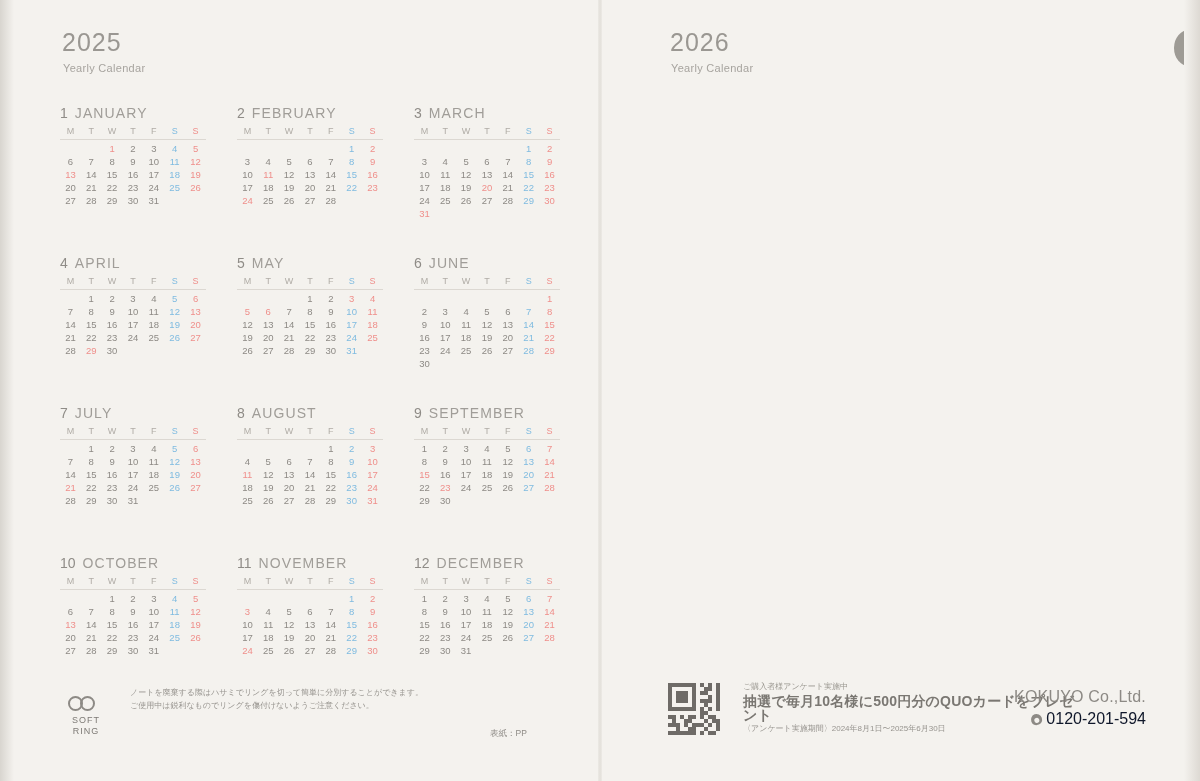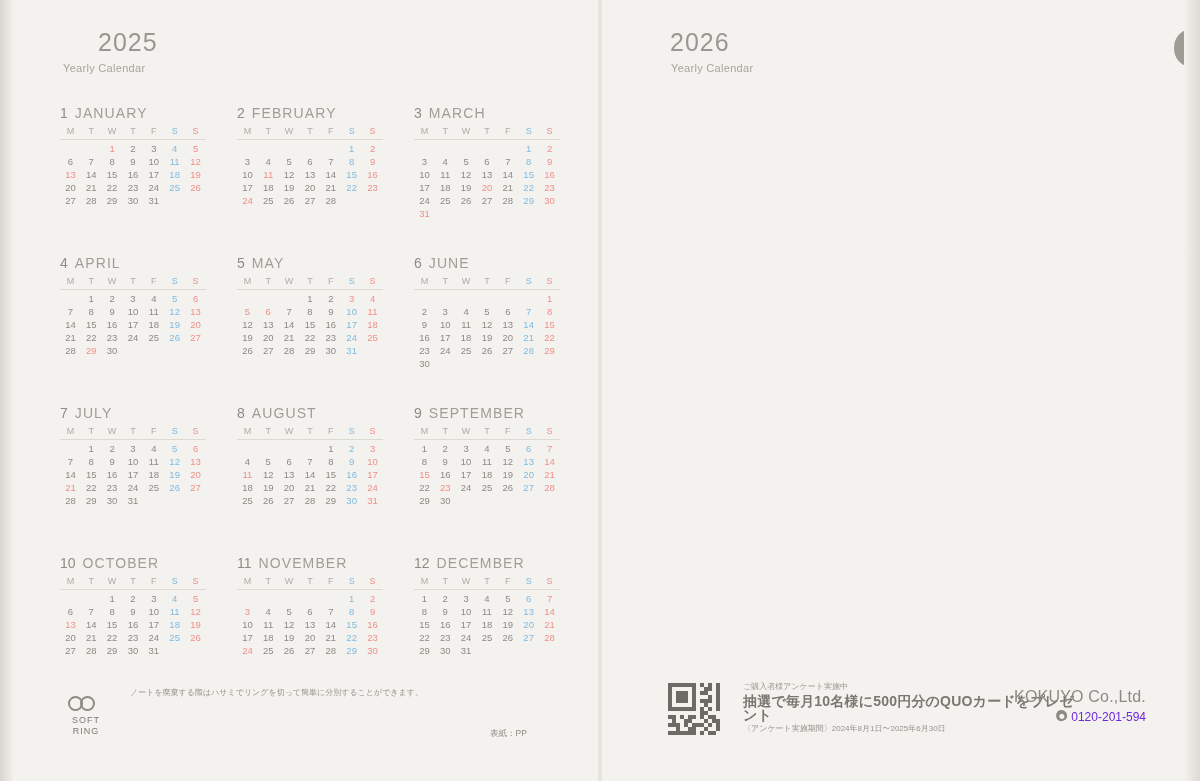--- a/index.html
+++ b/index.html
@@ -49,21 +49,21 @@
     color:#9a9792;
     font-weight:400;
     letter-spacing:1px;
   }
   .yearsub{
     position:absolute;
     font-size:11px;
     color:#a7a49f;
     letter-spacing:.3px;
   }
-  .left .year{left:62px;top:28px;margin-left:36px;}
+  .left .year{left:62px;top:28px;}
   .left .yearsub{left:63px;top:62px;}
   .right .year{left:70px;top:28px;}
   .right .yearsub{left:71px;top:62px;}
 
   .grid{
     position:absolute;
     top:105px;
     display:grid;
     grid-template-columns:repeat(3,177px);
     grid-template-rows:repeat(4,150px);
@@ -156,22 +156,22 @@
   .promo .p-main{font-size:14px;color:#7a7772;font-weight:bold;letter-spacing:.2px;}
   .promo .p-sub{font-size:8px;color:#97948f;}
   .promo .p-url{font-size:8px;color:#97948f;}
   .brand{
     position:absolute;right:22px;top:8px;text-align:right;
   }
   .brand .b-name{
     font-size:16px;color:#8d8a85;letter-spacing:.2px;
   }
   .brand .b-tel{
-    font-size:12px;color:#6d28d9;margin-top:4px;
-    display:flex;justify-content:flex-end;gap:4px;
+    font-size:16px;color:#0f172a;margin-top:4px;
+    display:flex;align-items:center;justify-content:flex-end;gap:4px;
   }
   .tel-ico{
     display:inline-block;width:11px;height:11px;border-radius:50% 50% 45% 45%;
     background:#8d8a85;
     transform:rotate(-20deg);
     position:relative;
   }
   .tel-ico:after{
     content:"";position:absolute;left:3px;top:4px;width:5px;height:5px;
     border-radius:50%;background:#f4f2ee;
@@ -1013,20 +1013,21 @@
       <div class="softring">
         <div class="sr-ico">
             <span class="a"></span>
             <span class="b"></span>
           </div>
         <div class="sr-t1">SOFT</div>
         <div class="sr-t2">RING</div>
       </div>
       <div class="legal">
         <div>ノートを廃棄する際はハサミでリングを切って簡単に分別することができます。</div>
+        <div>ご使用中は鋭利なものでリングを傷付けないようご注意ください。</div>
       </div>
       <div class="hyoshi">表紙：PP</div>
     </div>
 
     <div class="footer-right">
       <div class="qr">
         <div class="qr-grid" id="qrgrid">
             <i class="on"></i>
             <i class="on"></i>
             <i class="on"></i>

